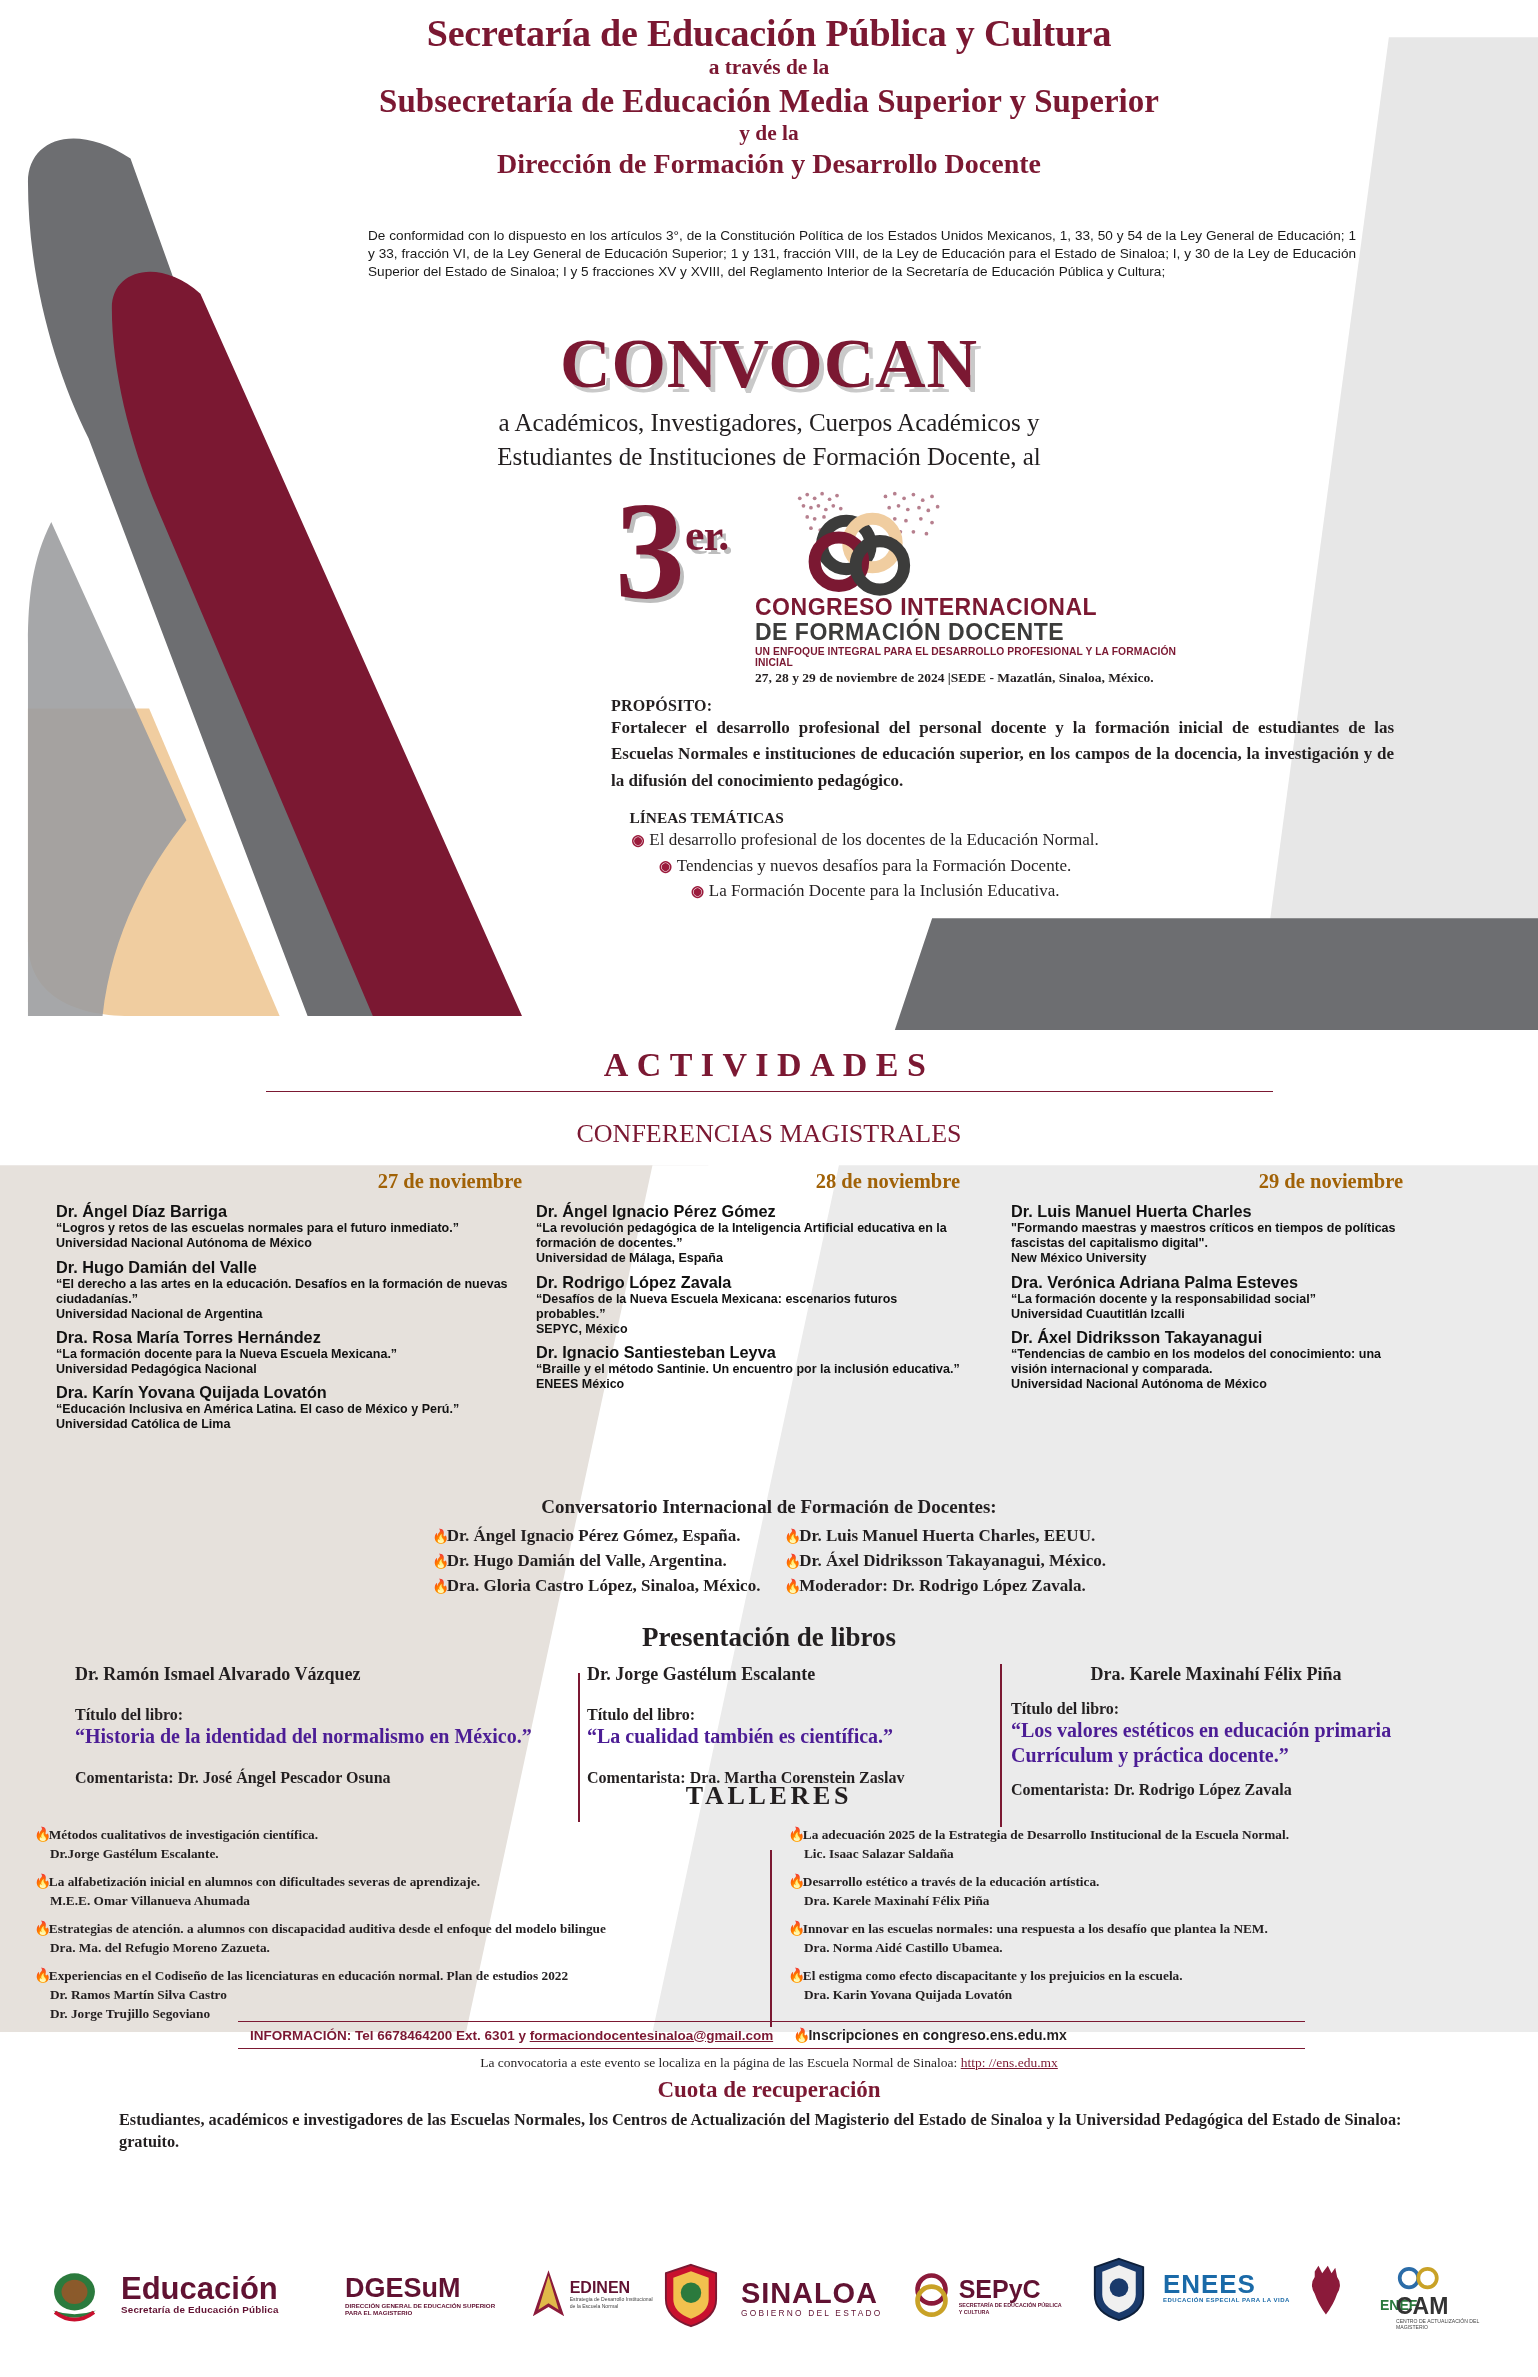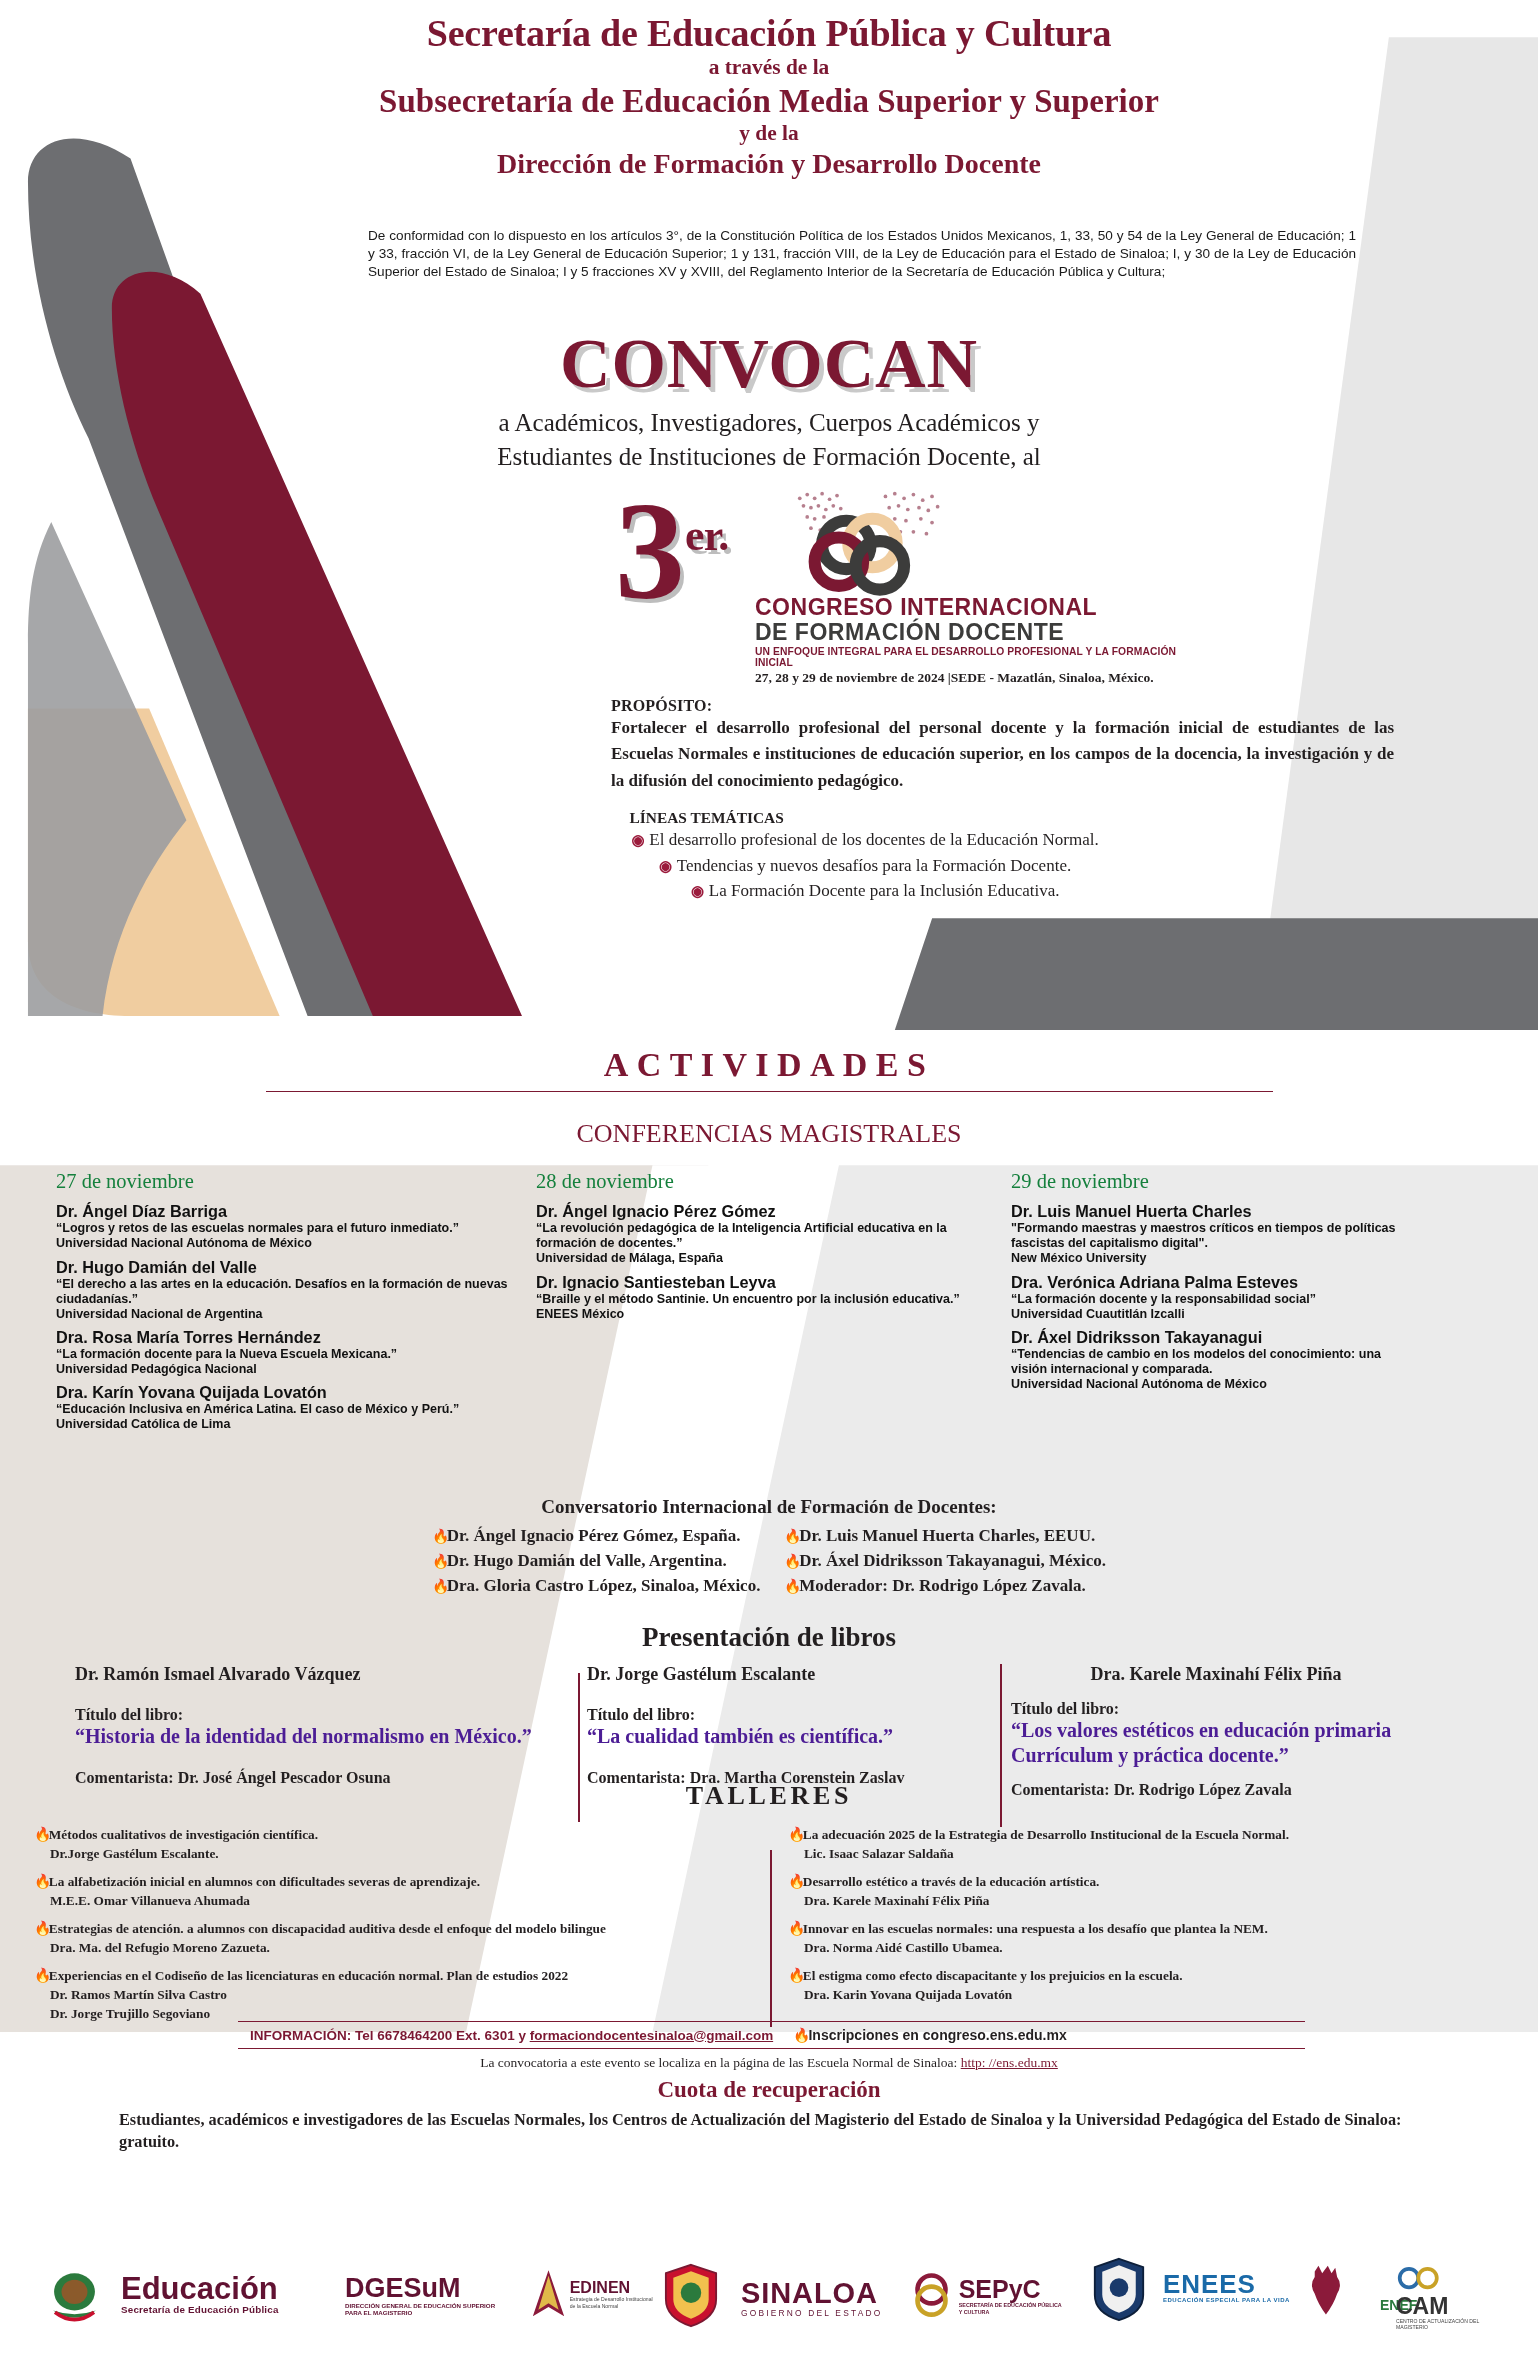--- a/index.html
+++ b/index.html
@@ -58,21 +58,21 @@
   .actividades{position:absolute;top:1046px;left:0;width:1538px;text-align:center;z-index:5;}
   .act-title{font-family:"Liberation Serif",serif;font-weight:bold;font-size:34px;color:#7b1832;letter-spacing:8.4px;}
   .act-rule{width:1007px;height:1.9px;background:#7b1832;margin:6.5px auto 0;}
 
   .conf-title{position:absolute;top:1119px;left:0;width:1538px;text-align:center;z-index:5;
      font-family:"Liberation Serif",serif;font-weight:normal;font-size:26px;color:#7b1832;}
 
   
   .cols{position:absolute;top:1170px;left:0;width:1538px;z-index:5;}
   .col{position:absolute;}
-  .col-day{font-family:"Liberation Serif",serif;font-weight:normal;font-size:20.5px;color:#15803d;text-align:left;margin-bottom:9.3px;}
+  .col-day{font-family:"Liberation Serif",serif;font-weight:bold;font-size:20.5px;color:#a16207;text-align:right;margin-bottom:9.3px;}
   .spk-name{font-family:"Liberation Sans",sans-serif;font-weight:bold;font-size:16.3px;color:#111;line-height:1.16;}
   .spk-talk{font-family:"Liberation Sans",sans-serif;font-weight:bold;font-size:12.5px;color:#111;line-height:1.2;}
   .spk-inst{font-family:"Liberation Sans",sans-serif;font-weight:bold;font-size:12.5px;color:#111;line-height:1.2;margin-bottom:6.5px;}
 
   
   .conv{position:absolute;top:1496px;left:0;width:1538px;z-index:5;text-align:center;}
   .conv-title{font-family:"Liberation Serif",serif;font-weight:bold;font-size:19px;color:#231f20;margin-bottom:5.6px;}
   .conv-grid{display:flex;justify-content:center;gap:24px;}
   .conv-col{text-align:left;}
   .conv-item{font-family:"Liberation Serif",serif;font-weight:bold;font-size:17px;color:#231f20;line-height:1.47;white-space:nowrap;}
@@ -268,20 +268,25 @@
     </div>
 
     <div class="col" style="left:536px;width:424px;">
       <div class="col-day">28 de noviembre</div>
       <div>
         <div class="spk-name">Dr. Ángel Ignacio Pérez Gómez</div>
         <div class="spk-talk">“La revolución pedagógica de la Inteligencia Artificial educativa en la formación de docentes.”</div>
         <div class="spk-inst">Universidad de Málaga, España</div>
       </div>
       <div>
+        <div class="spk-name">Dr. Rodrigo López Zavala</div>
+        <div class="spk-talk">“Desafíos de la Nueva Escuela Mexicana: escenarios futuros probables.”</div>
+        <div class="spk-inst">SEPYC, México</div>
+      </div>
+      <div>
         <div class="spk-name">Dr. Ignacio Santiesteban Leyva</div>
         <div class="spk-talk">“Braille y el método Santinie. Un encuentro por la inclusión educativa.”</div>
         <div class="spk-inst">ENEES México</div>
       </div>
     </div>
 
     <div class="col" style="left:1011px;width:392px;">
       <div class="col-day">29 de noviembre</div>
       <div>
         <div class="spk-name">Dr. Luis Manuel Huerta Charles</div>

